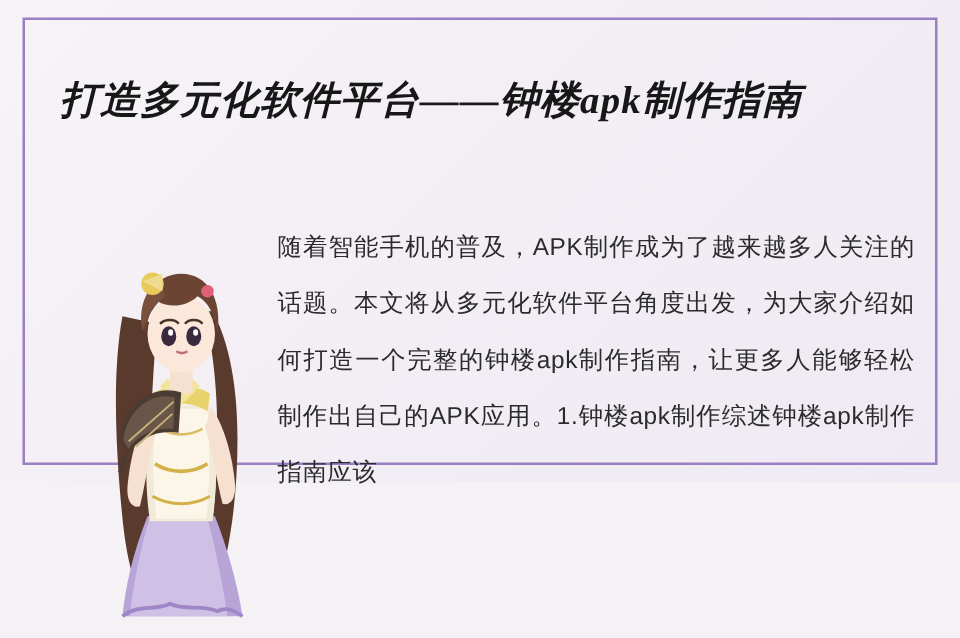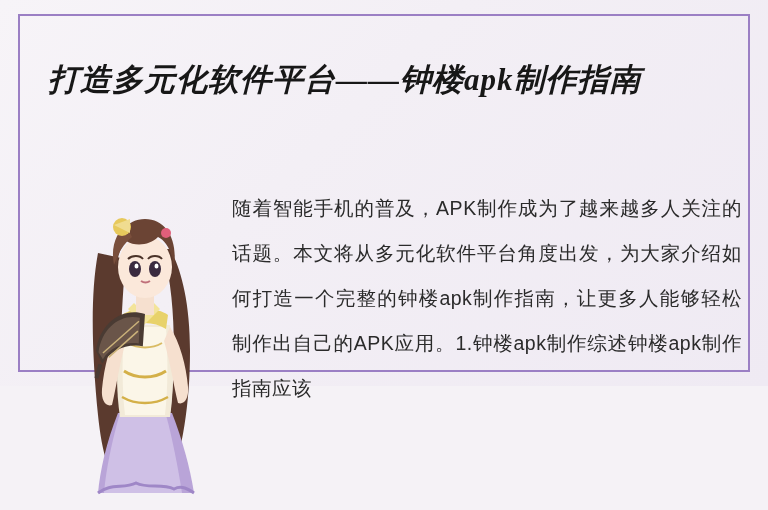--- a/index.html
+++ b/index.html
@@ -54,21 +54,21 @@
   .body-text {
     position: absolute;
     left: 222px;
     top: 176px;
     width: 510px;
     font-family: "Liberation Sans", sans-serif;
     font-size: 19.5px;
     line-height: 45px;
     color: #2b2b2b;
     letter-spacing: 0.5px;
-    margin: 10px;
+    margin: 0;
     text-align: justify;
   }
 </style>
 </head>
 <body>
 
 <div class="page">
 
   <div class="border-frame"></div>
 

